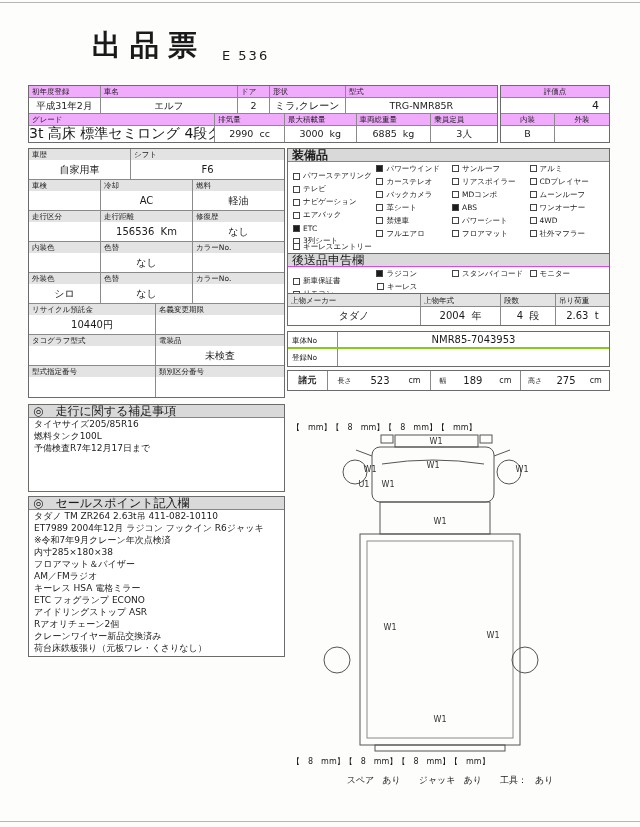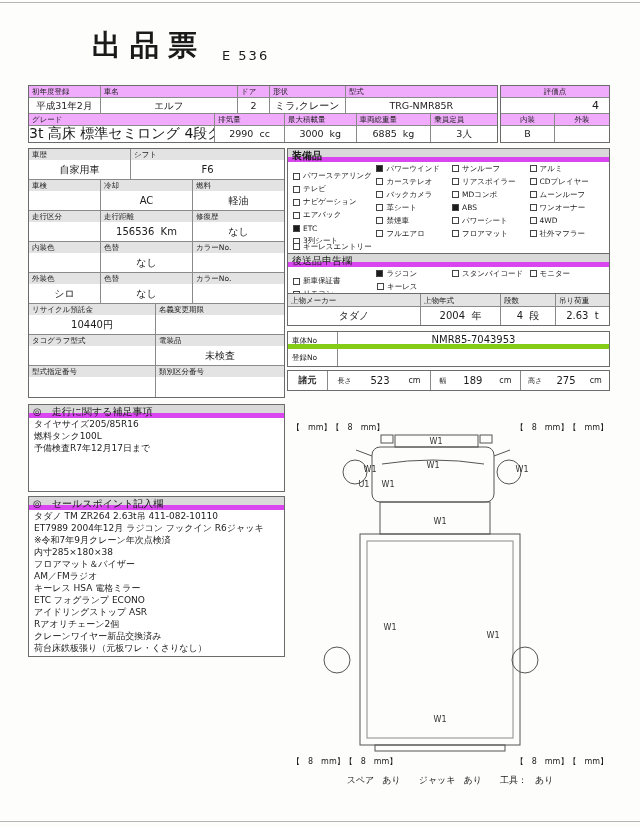--- a/index.html
+++ b/index.html
@@ -26,52 +26,52 @@
 
   
   .irow { display:flex; height:31px; border-bottom:1px solid #8a8a8a; }
   .irow:last-child { border-bottom:none; }
   .cell { display:flex; flex-direction:column; border-right:1px solid #8a8a8a; overflow:hidden; }
   .cell:last-child { border-right:none; }
   .clabel { height:11px; line-height:11px; font-size:7.5px; padding:0 3px; background:#e3e3e3; color:#222; white-space:nowrap; }
   .cval { flex:1; display:flex; align-items:center; justify-content:center; font-size:10px; white-space:pre; }
 
   
-  .shead { height:13px; line-height:13px; background:#d9d9d9; border-bottom:5px solid #d946ef; font-size:10px; padding:0 4px; white-space:nowrap; }
+  .shead { height:13px; line-height:13px; background:#d9d9d9; border-bottom:1px solid #d946ef; font-size:12px; padding:0 4px; white-space:nowrap; }
   .sline { font-size:9px; line-height:12px; padding:0 5px; white-space:nowrap; overflow:hidden; }
   .sec .sline:first-of-type { padding-top:2px; }
 
   
   .erow { display:flex; height:13px; align-items:center; }
   .eq { display:flex; align-items:center; font-size:7.5px; white-space:nowrap; overflow:hidden; }
   .c1 { width:84px;margin-top:15px; } .c2 { width:76px; } .c3 { width:78px; } .c4 { width:85px; }
   .cb { width:7px; height:7px; border:1px solid #444; margin:0 3px 0 5px; flex:none; background:#fff; }
   .cb.checked { background:#1c1c1c; }
 
   
   .crow-l { display:flex; height:13px; background:#e3e3e3; border-bottom:1px solid #8a8a8a; }
   .crow-l .hcell { font-size:7.5px; line-height:13px; padding-left:3px; }
   .crow-v { display:flex; height:18px; }
   .crow-v .hcell { font-size:10px; line-height:17px; text-align:center; white-space:pre; }
 
   
-  .vrow { display:flex; height:17px; border-bottom:5px solid #84cc16; }
+  .vrow { display:flex; height:17px; border-bottom:2px solid #84cc16; }
   .vrow:last-child { border-bottom:none; }
   .vlab { width:50px; font-size:7.5px; line-height:17px; padding-left:4px; border-right:1px solid #8a8a8a; }
   .vval { flex:1; text-align:center; font-size:10px; line-height:16px; }
 
   
   #dims { display:flex; height:21px; }
   .dcell { border-right:1px solid #8a8a8a; display:flex; align-items:center; justify-content:space-around; overflow:hidden; }
   .dcell:last-child { border-right:none; }
   .dtitle { font-weight:bold; font-size:9px; justify-content:center; }
   .dlab { font-size:7px; } .dval { font-size:10px; } .dunit { font-size:8px; }
 
   
-  .mrow { display:flex; justify-content:space-between; font-size:8px; height:12px; line-height:12px; padding:0 4px; }
+  .mrow { display:flex; justify-content:flex-start; font-size:8px; height:12px; line-height:12px; padding:0 4px; }
   .mgrp span { white-space:pre; }
   .dfooter { display:flex; justify-content:center; gap:18px; font-size:9px; margin-top:6px; }
   .fpair { display:flex; gap:8px; white-space:pre;justify-content:space-between; }
   svg text { font-family:"DejaVu Sans","Liberation Sans",sans-serif; }
 </style>
 </head>
 <body>
 
 <div id="page">
   <div class="scanline" style="top:2px"></div>

